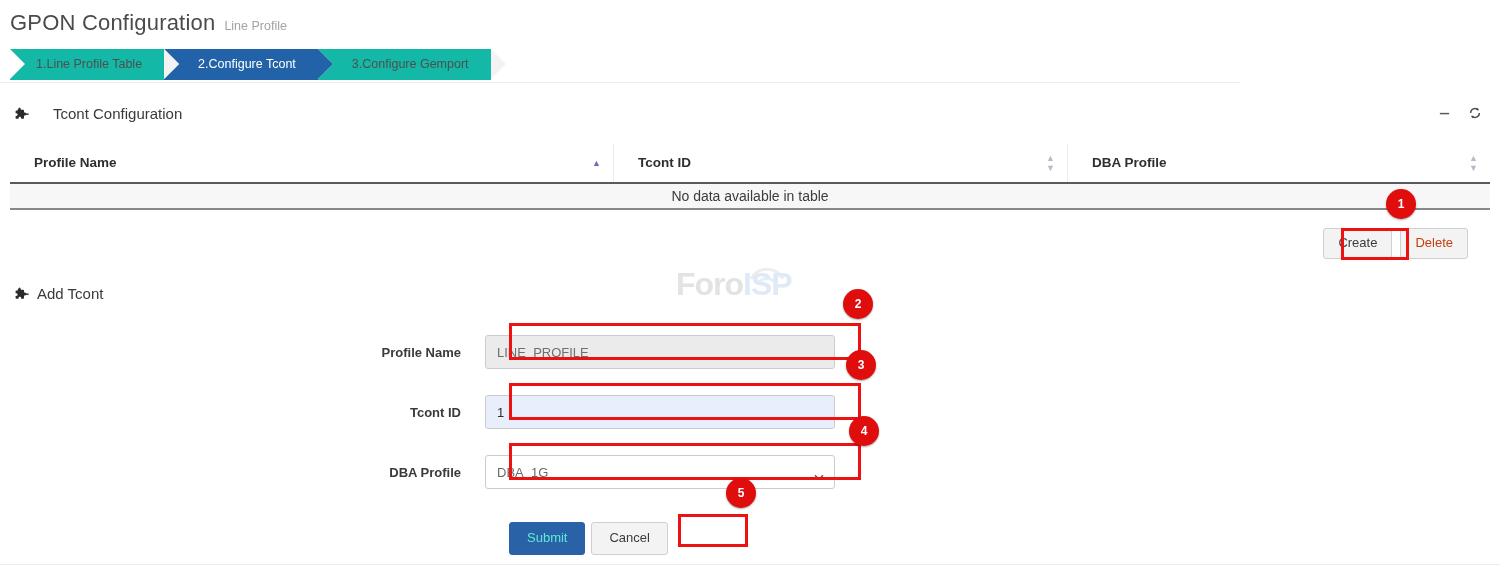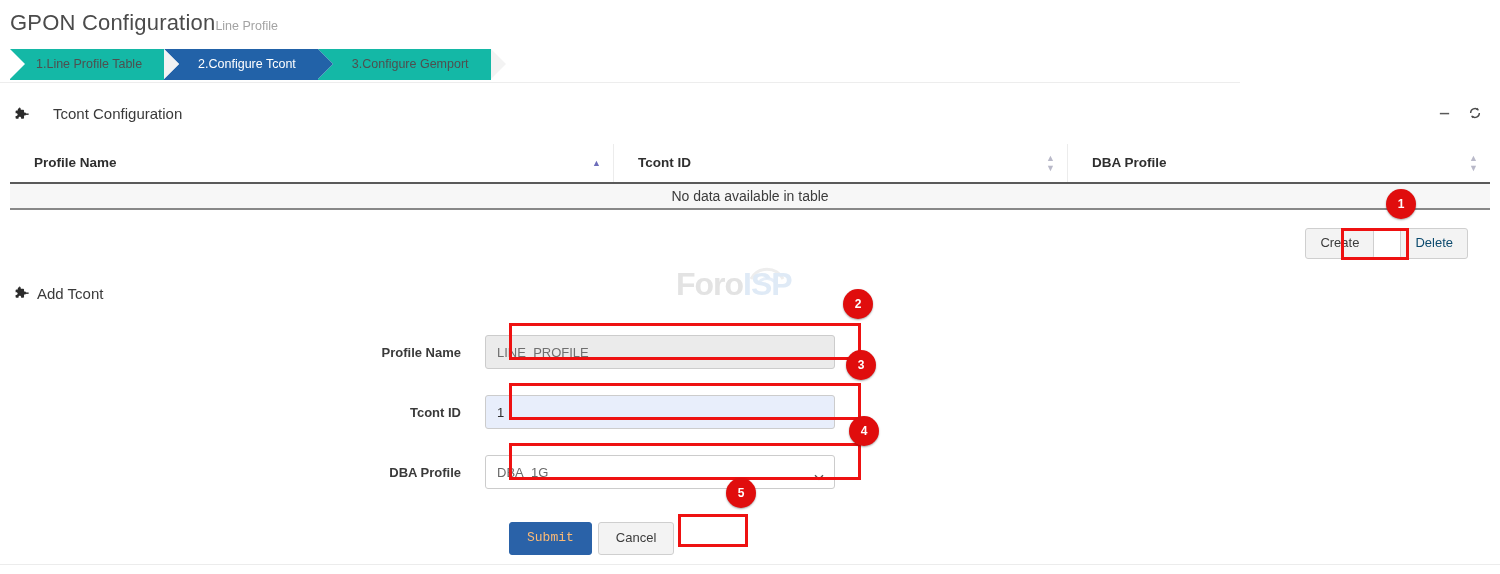--- a/index.html
+++ b/index.html
@@ -16,21 +16,21 @@
     position: relative;
   }
 
   
   .page-head {
     position: absolute;
     left: 10px;
     top: 10px;
     display: flex;
     align-items: baseline;
-    gap: 0;
+    gap: 9px;
   }
   .page-title {
     font-size: 22px;
     color: #4b4b4b;
     font-weight: normal;
     letter-spacing: .2px;
   }
   .page-sub {
     font-size: 12.5px;
     color: #a3a3a3;
@@ -188,38 +188,36 @@
     font-size: 13px;
     padding: 6px 14px 7px;
     border: 1px solid #cfcfcf;
     background: #f3f3f3;
     color: #3b3b3b;
     border-radius: 3px;
     cursor: pointer;
     line-height: 16px;
   }
   .btn.disabled {
-    color: #0c4a6e;
+    color: #c2410c;
     cursor: default;
-    margin-left: 18px;
   }
   .btn.primary {
     background: #2a62a8;
     border-color: #2a62a8;
-    color: #fdba74;
-    font-family: Liberation Mono, monospace;
+    color: #5eead4;
   }
 
   
   .form-head {
     position: absolute;
     left: 14px;
     top: 285px;
     display: flex;
-    align-items: flex-start;
+    align-items: center;
     gap: 8px;
   }
   .form-head .ptitle {
     font-size: 15px;
     color: #3a3a3a;
   }
   .form {
     position: absolute;
     left: 0;
     top: 322px;

